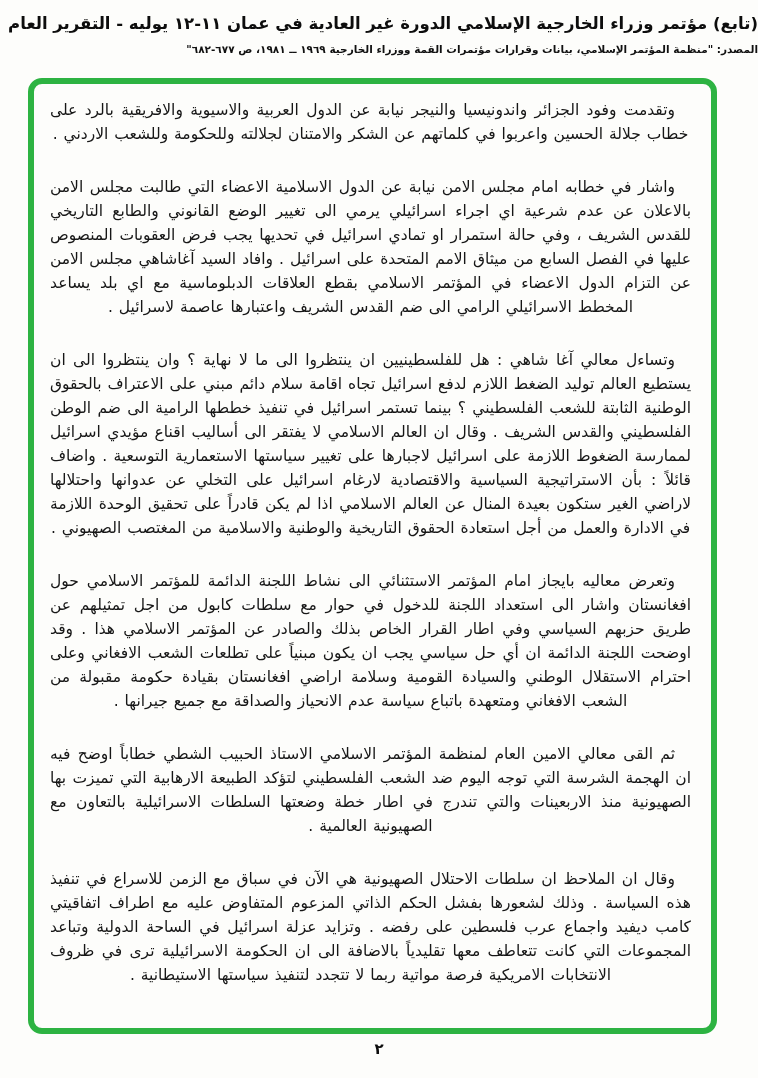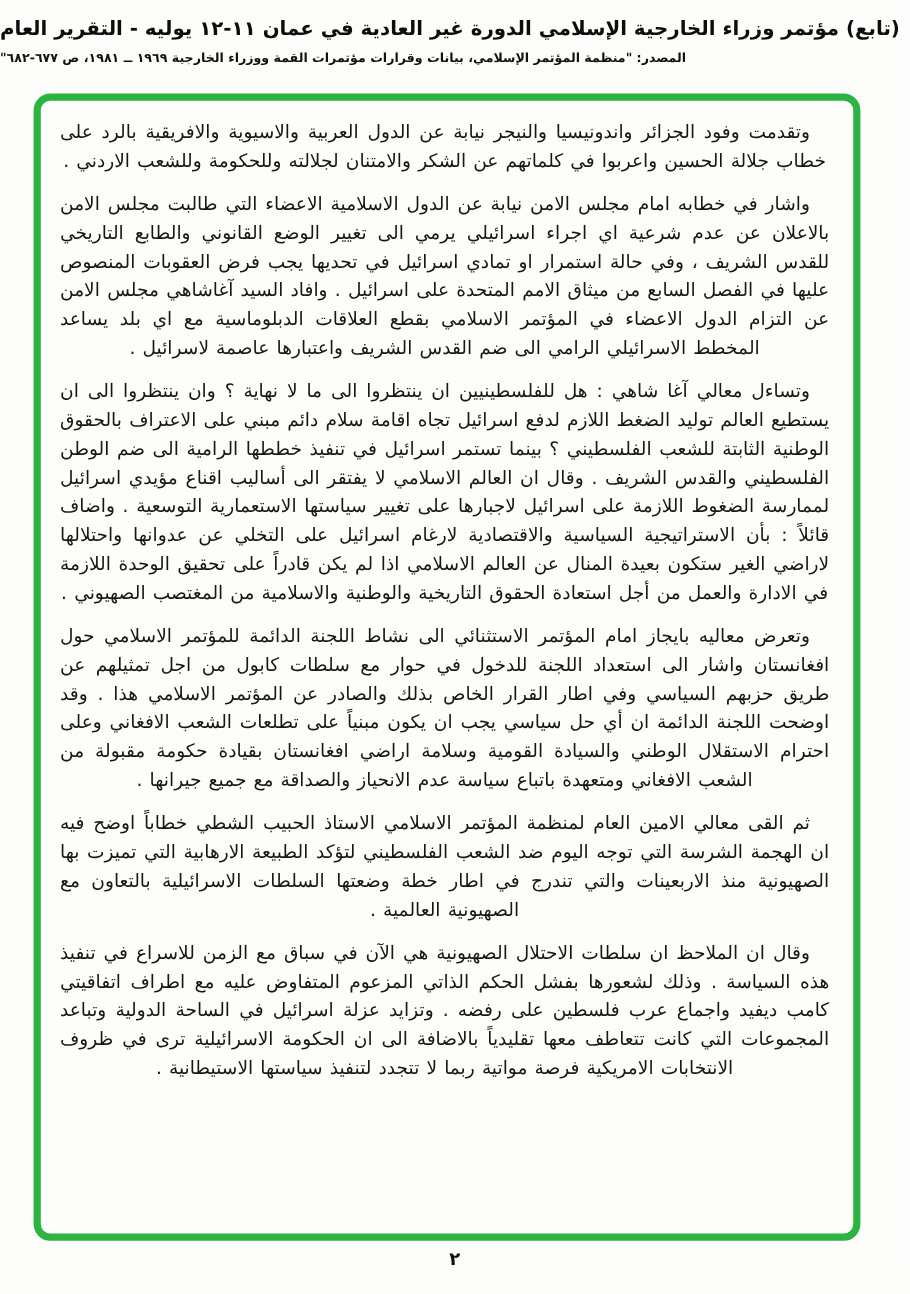--- a/index.html
+++ b/index.html
@@ -14,21 +14,21 @@
     background: #fdfdfb;
     font-family: "DejaVu Sans", sans-serif;
     color: #161616;
     overflow: hidden;
   }
   .header {
     position: absolute;
     top: 12px;
     left: 0;
     right: 0;
-    text-align: left;
+    text-align: right;
     direction: rtl;
   }
   .header-title {
     font-size: 16.5px;
     font-weight: 700;
     color: #0d0d0d;
     letter-spacing: 0;
     line-height: 24px;
   }
   .header-source {
@@ -56,21 +56,21 @@
     margin: 0;
     font-size: 15.5px;
     line-height: 24px;
     text-align: justify;
     text-align-last: center;
     text-indent: 16px;
     color: #161616;
     word-spacing: 1px;
   }
   .para.gap {
-    margin-top: 12px;
+    margin-top: 29px;
   }
   .page-number {
     position: absolute;
     left: 0;
     right: 0;
     top: 1040px;
     text-align: center;
     font-size: 15px;
     font-weight: 700;
     color: #0d0d0d;

